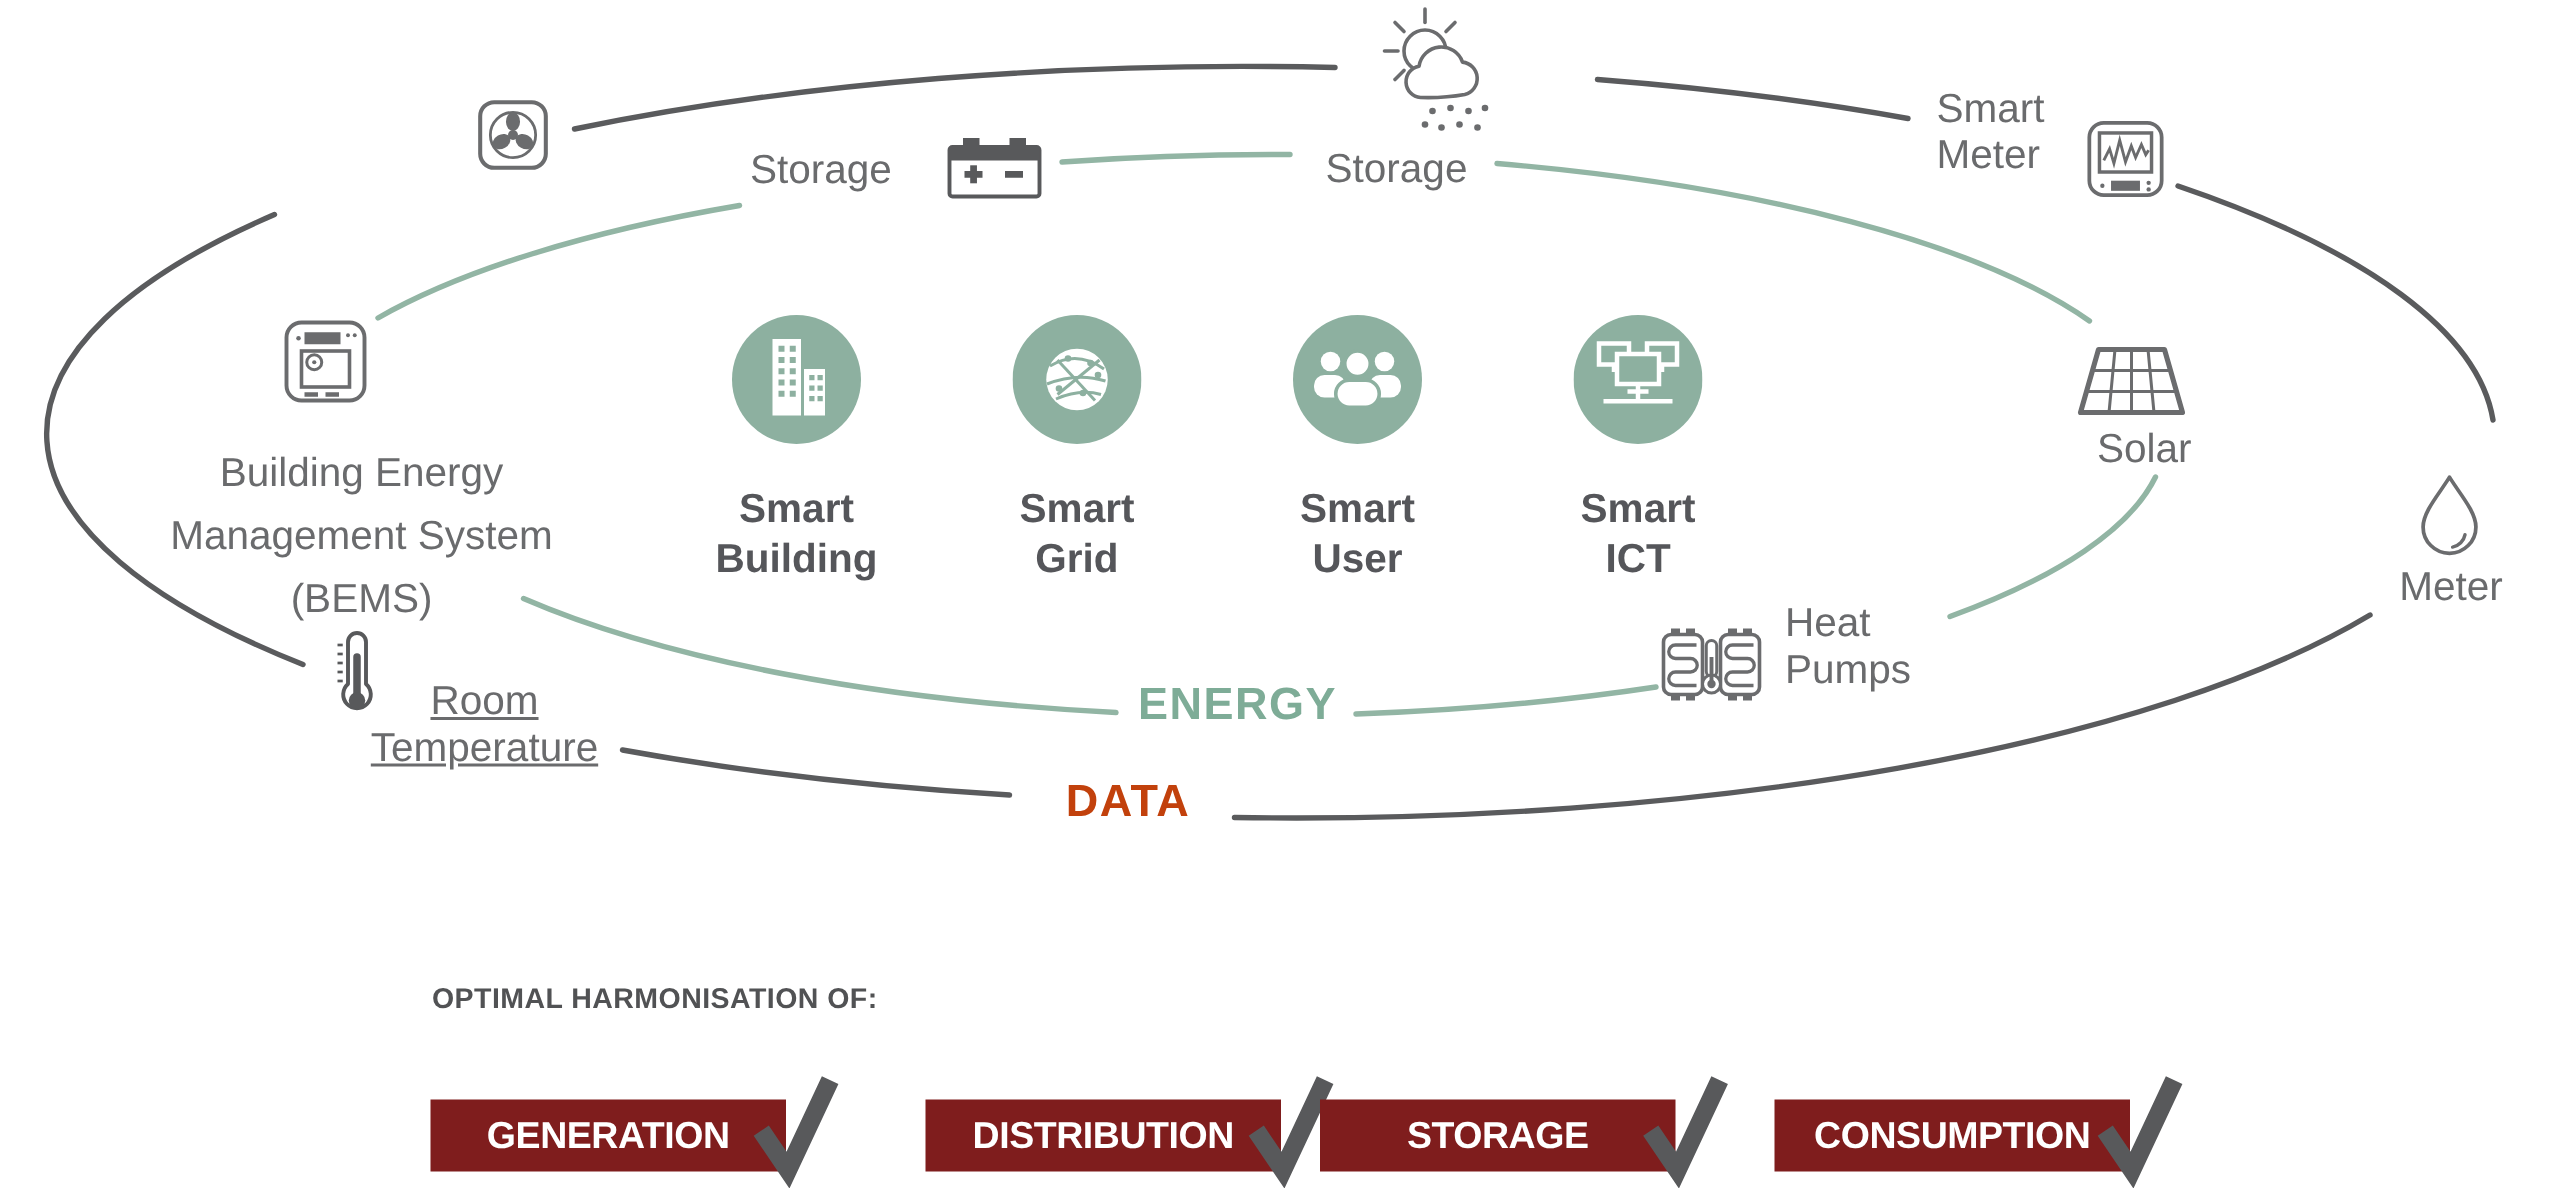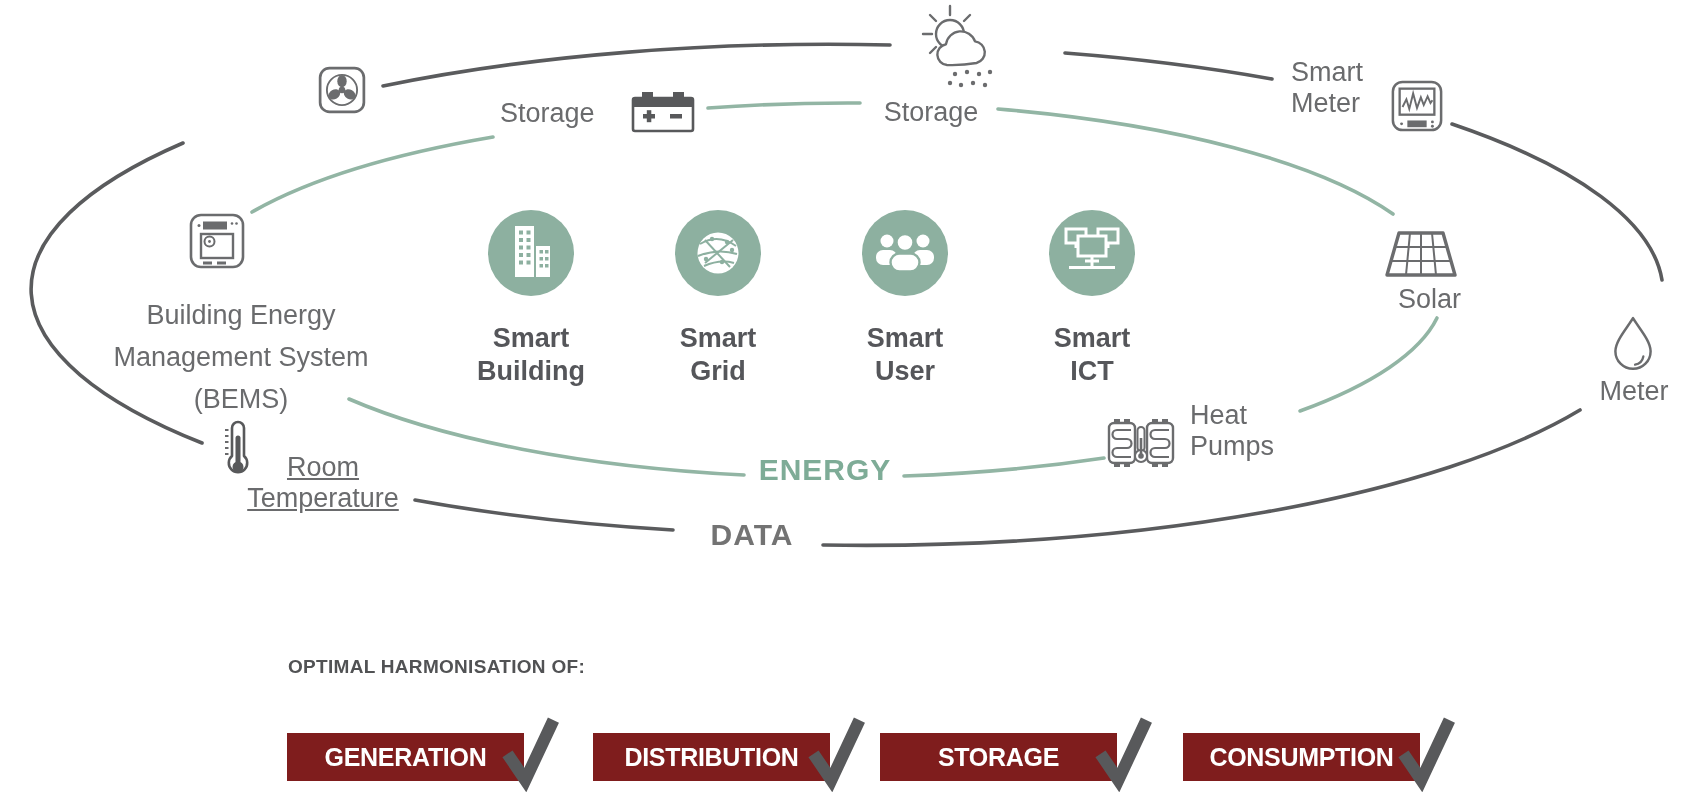--- a/index.html
+++ b/index.html
@@ -8,21 +8,21 @@
   #stage { position:relative; width:1700px; height:797px; background:#fff; overflow:hidden; }
 
   #rings { position:absolute; left:0; top:0; z-index:0; }
 
   .item { position:absolute; z-index:2; }
   .node-label { font-size:27px; line-height:31px; color:#6A6B6D; white-space:pre-line; }
   .center { text-align:center; }
 
   .ring-word { position:absolute; z-index:2; font-weight:bold; font-size:30px; letter-spacing:1px; text-align:center; }
   #energy-word { color:#7EAC97; }
-  #data-word { color:#737373; }
+  #data-word { color:#c2410c; }
 
   .core-item { position:absolute; top:210px; width:150px; display:flex; flex-direction:column; align-items:center; z-index:2; }
   .core-label { margin-top:22px; font-weight:bold; font-size:27px; line-height:33px; color:#55565A; text-align:center; white-space:pre-line; }
 
   #footer-title { position:absolute; left:288px; top:656px; font-weight:bold; font-size:19px; color:#515254; letter-spacing:.3px; z-index:2; }
   .pill { position:absolute; top:733px; width:237px; height:48px; background:#7f1d1d; color:#fff;
           display:flex; align-items:center; justify-content:center; font-weight:bold; font-size:25px;
           letter-spacing:-0.3px; z-index:2; }
   .check { position:absolute; right:-36px; top:-23px; width:60px; height:82px; }
 </style>
@@ -292,21 +292,21 @@
   </div>
 
   <div id="footer-title">OPTIMAL HARMONISATION OF:</div>
 
   <div class="pill" style="left:287px;">
     <span>GENERATION</span>
     <svg class="check" viewBox="0 0 64 86">
       <polyline points="8,46 27,74 57,10" fill="none" stroke="#58595B" stroke-width="13"></polyline>
     </svg>
   </div>
-  <div class="pill" style="left:593px;">
+  <div class="pill" style="left:617px;">
     <span>DISTRIBUTION</span>
     <svg class="check" viewBox="0 0 64 86">
       <polyline points="8,46 27,74 57,10" fill="none" stroke="#58595B" stroke-width="13"></polyline>
     </svg>
   </div>
   <div class="pill" style="left:880px;">
     <span>STORAGE</span>
     <svg class="check" viewBox="0 0 64 86">
       <polyline points="8,46 27,74 57,10" fill="none" stroke="#58595B" stroke-width="13"></polyline>
     </svg>

